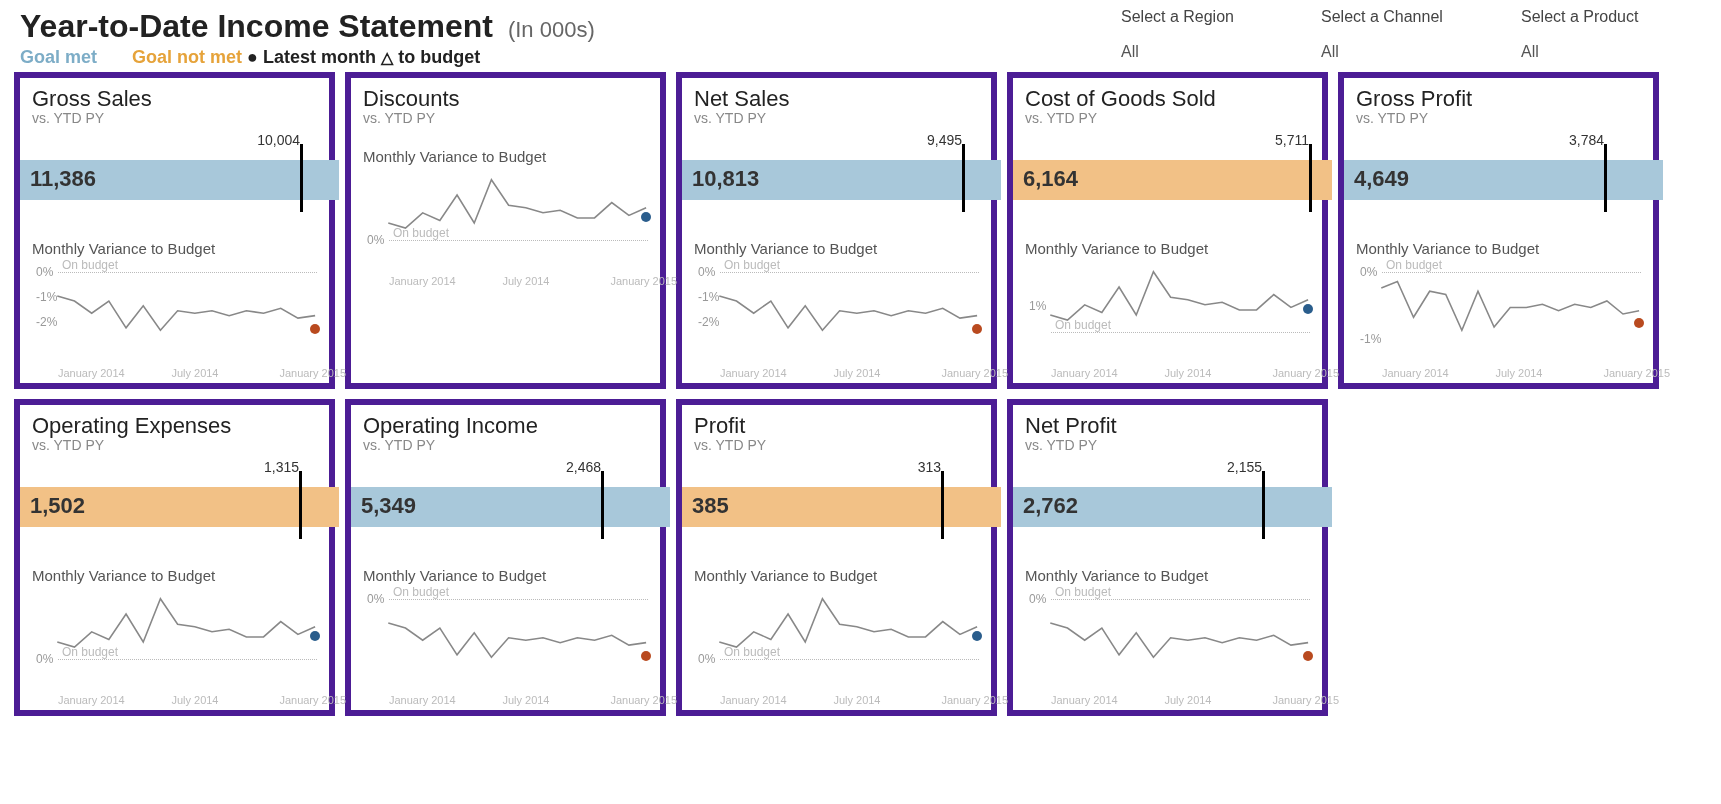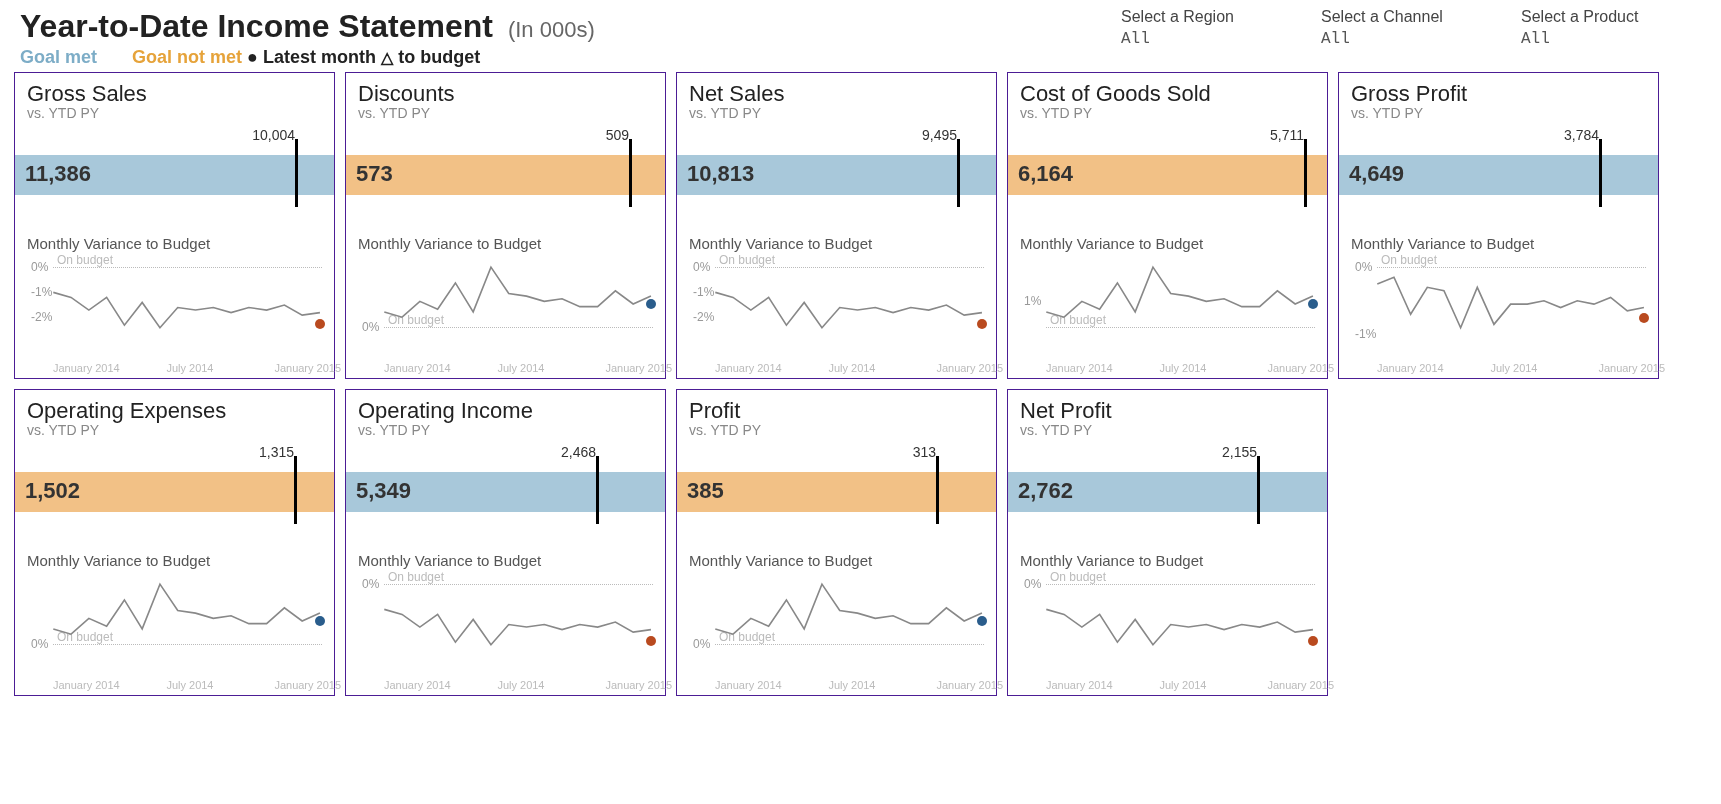--- a/index.html
+++ b/index.html
@@ -8,23 +8,23 @@
   .title-line{font-size:32px;font-weight:700;color:#222;}
   .title-sub{font-size:22px;font-weight:400;color:#666;margin-left:6px;}
   .legend{margin-top:2px;font-size:18px;}
   .legend .met{color:#7dadc7;font-weight:700;margin-right:30px;}
   .legend .notmet{color:#e6a33a;font-weight:700;}
   .legend .latest{color:#222;font-weight:700;}
   .legend .tri{font-size:16px;}
   .filters{display:flex;gap:60px;padding-right:40px;}
   .filter{font-size:16px;min-width:140px;}
   .filter-label{color:#444;}
-  .filter-value{color:#555;margin-top:4px;font-family:Liberation Mono, monospace;}
+  .filter-value{color:#555;margin-top:17px;}
   .grid{display:flex;flex-wrap:wrap;gap:10px;padding:0 14px 14px 14px;}
-  .card{width:321px;border:1px solid #4c1d95;background:#fff;box-sizing:border-box;padding:8px 0 4px 0;}
+  .card{width:321px;border:6px solid #4c1d95;background:#fff;box-sizing:border-box;padding:8px 0 4px 0;}
   .card-h{padding:0 12px;}
   .card-title{font-size:22px;color:#222;font-weight:500;}
   .card-sub{font-size:14px;color:#888;margin-top:-2px;}
   .bullet-wrap{position:relative;height:86px;margin-top:6px;}
   .target-label{position:absolute;top:0;font-size:14px;color:#333;text-align:left;transform:translateX(-100%);}
   .target-mark{position:absolute;top:12px;width:3px;height:68px;background:#000;}
   .bar{position:absolute;top:28px;left:0;height:40px;}
   .bar.met{background:#a8c8da;}
   .bar.notmet{background:#f2c186;}
   .bar-val{position:absolute;top:34px;left:10px;font-size:22px;font-weight:700;color:#333;}
@@ -98,26 +98,20 @@
         <div class="xt" style="left:30px">January 2014</div>
         <div class="xt" style="left:143.39999999999998px">July 2014</div>
         <div class="xt" style="left:251.39999999999998px">January 2015</div>
       </div>
     </div>
     <div class="card">
       <div class="card-h">
         <div class="card-title">Discounts</div>
         <div class="card-sub">vs. YTD PY</div>
       </div>
-      <div class="bullet-wrap">
-        <div class="target-label" style="left:283px">509</div>
-        <div class="bar notmet" style="width:319px"></div>
-        <div class="bar-val">573</div>
-        <div class="target-mark" style="left:283px"></div>
-      </div>
       <div class="var-title">Monthly Variance to Budget</div>
       <div class="spark-wrap">
         <div class="yt" style="top:73px">0%</div>
         <div class="yt-line" style="top:73px"></div>
         <div class="yt-lab" style="top:73px">On budget</div>
         <svg viewBox="0 0 300 100" preserveAspectRatio="none">
           <path d="M30,57.34782608695652 L47.6,62.56521739130435 L65.2,46.91304347826087 L82.8,54.73913043478261 L100.4,28.652173913043473 L118,57.34782608695652 L135.6,12.999999999999995 L153.2,39.086956521739125 L170.8,41.69565217391304 L188.4,46.91304347826087 L206,44.30434782608695 L223.6,52.130434782608695 L241.2,52.130434782608695 L258.8,36.47826086956522 L276.4,49.52173913043479 L294,41.69565217391304" fill="none" stroke="#888" stroke-width="1.6"></path>
         </svg>
         <div class="dot met" style="left:98%;top:41.69565217391304%;"></div>
         <div class="xt" style="left:30px">January 2014</div>

